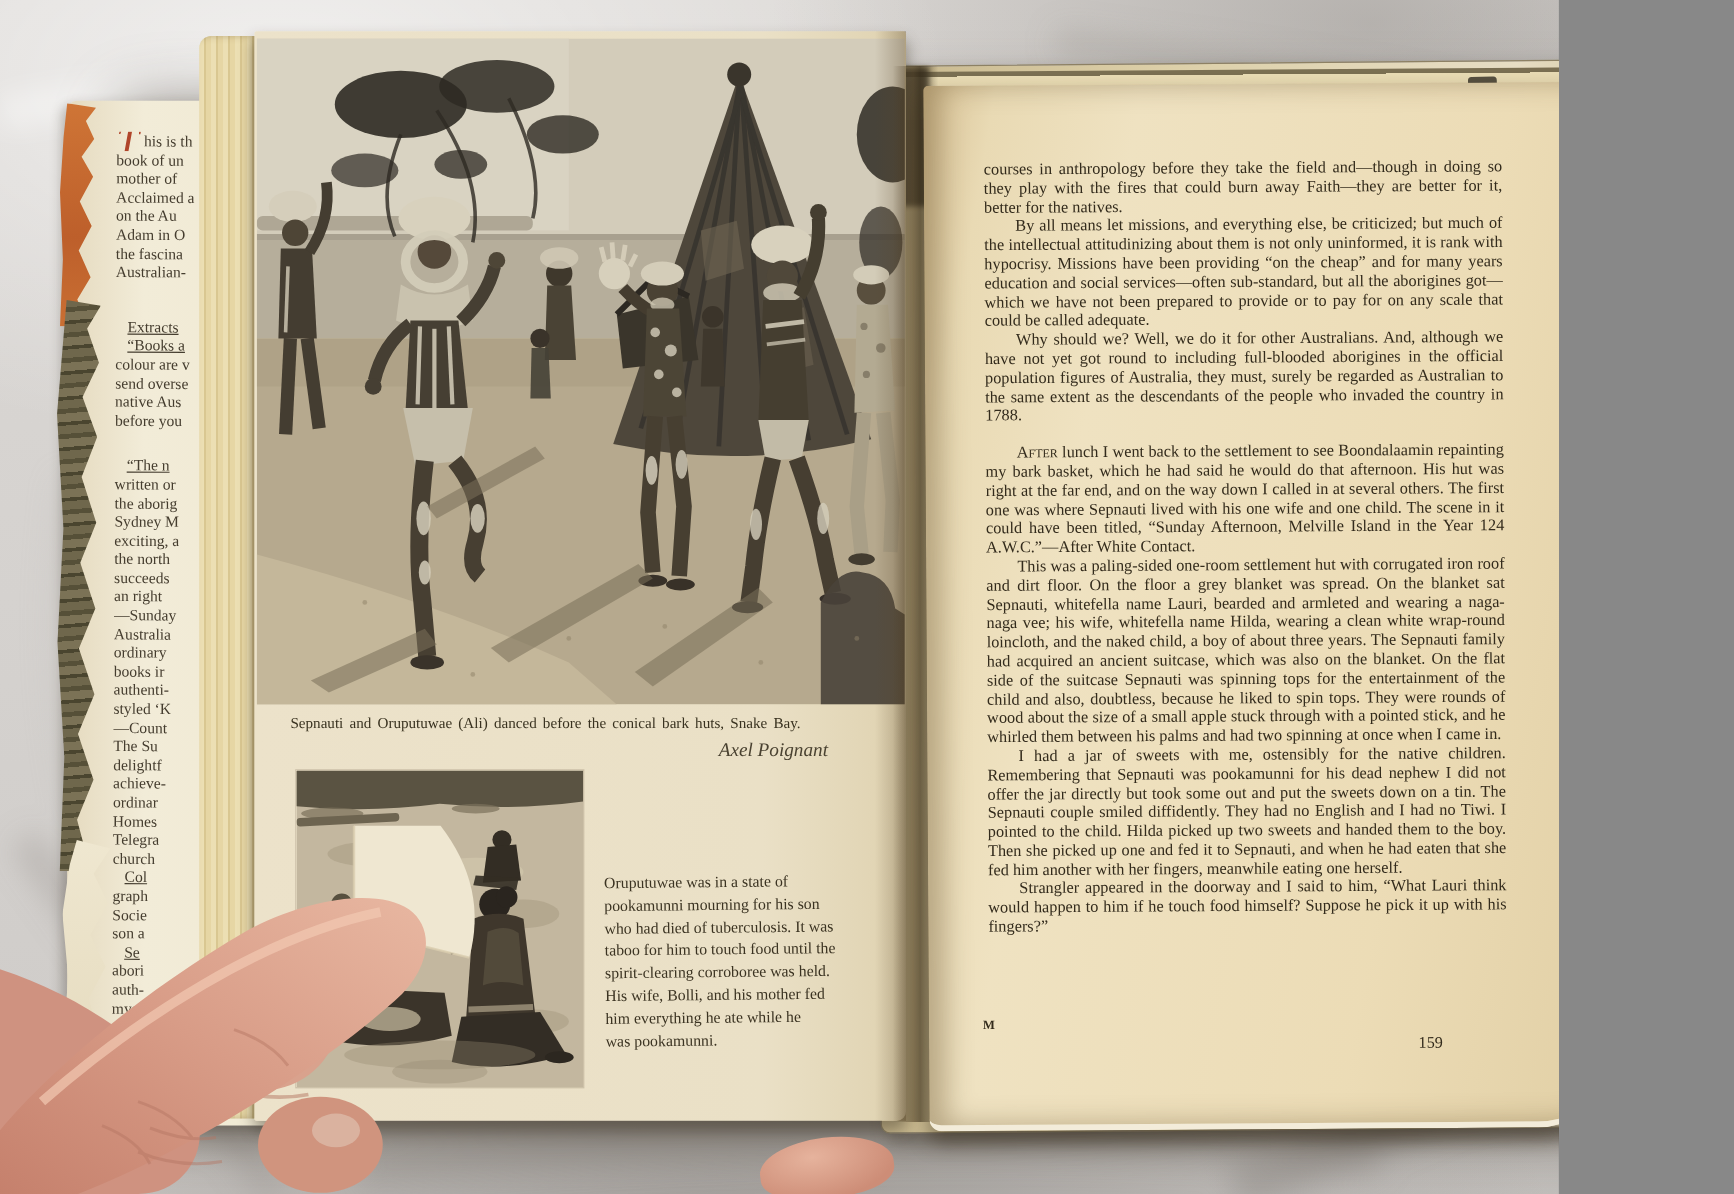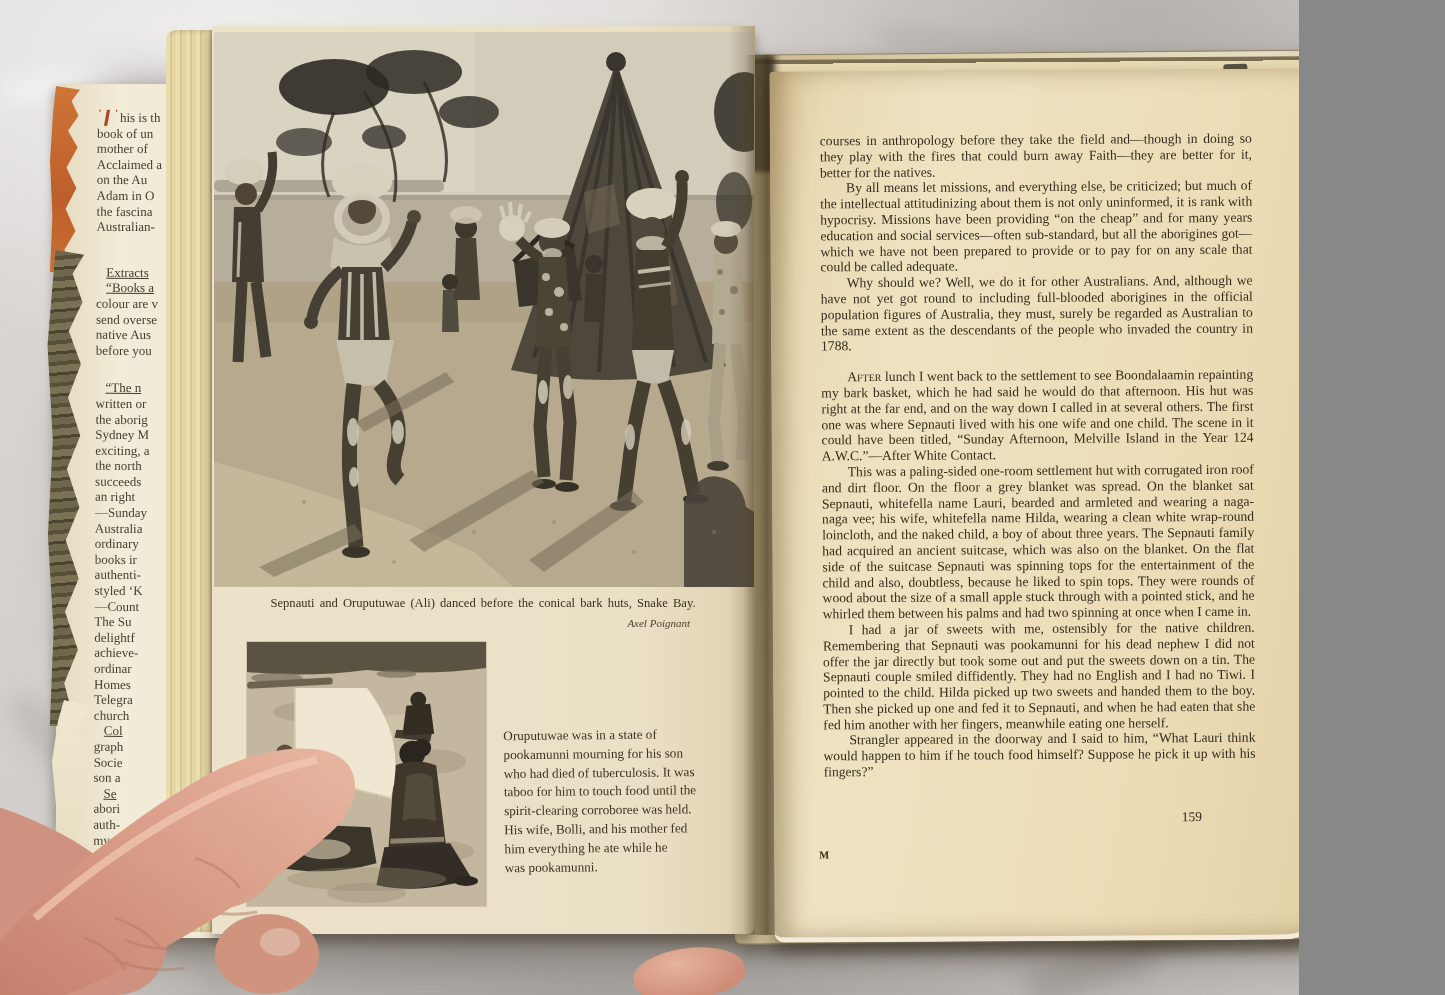--- a/index.html
+++ b/index.html
@@ -57,43 +57,43 @@
   .left-page{position:absolute;left:212px;top:26px;width:543px;height:908px;z-index:6;
              background:linear-gradient(90deg,#ece2ca,#eae0c6 80%,#dcce ab);
              background:linear-gradient(90deg,#ece2ca,#eae0c6 78%,#dfd2b0);
              border-radius:2px 2px 8px 2px;
              box-shadow:0 8px 12px rgba(60,50,35,.45);}
   .left-page::after{content:"";position:absolute;right:0;top:0;width:26px;height:100%;
              background:linear-gradient(90deg,rgba(90,70,40,0),rgba(90,70,40,.35));}
   .photo{display:block;}
   .photo1{position:absolute;left:2px;top:6px;width:540px;height:555px;}
   .photo2{position:absolute;left:35px;top:616px;width:239px;height:264px;box-shadow:0 0 0 1px rgba(120,105,80,.25);}
-  .caption1{position:absolute;left:30px;top:570px;width:482px;text-align:center;
+  .caption1{position:absolute;left:30px;top:570px;width:482px;text-align:left;
             font-size:12.6px;color:#38311f;white-space:nowrap;word-spacing:2px;}
   .credit1{position:absolute;left:30px;top:591px;width:448px;text-align:right;
-           font-size:11px;font-style:italic;color:#4a4231;}
+           font-size:16px;font-style:italic;color:#4a4231;}
   .caption2{position:absolute;left:292px;top:700px;width:236px;
             font-size:13.2px;line-height:18.8px;color:#3b3322;transform:rotate(-.6deg);}
 
   
   .gutter{position:absolute;left:744px;top:55px;width:38px;height:880px;z-index:7;
           background:linear-gradient(90deg,rgba(60,45,22,0),rgba(72,56,30,.5) 45%,rgba(45,34,15,.55) 60%,rgba(60,45,22,0));}
   .right-page{position:absolute;left:772px;top:70px;width:553px;height:866px;z-index:8;
               transform:rotate(-.35deg);
               background:linear-gradient(100deg,#d8c296 0,#e9dab4 60px,#efe2c1 180px,#ecdcb6 70%,#e2d0a6);
               border-radius:4px 10px 46px 10px / 4px 10px 34px 10px;
               border-bottom:5px solid #f3ecda;
               box-shadow:inset 14px 0 22px rgba(90,66,30,.35), 0 10px 16px rgba(55,45,30,.5);}
   .rp-text{position:absolute;left:50px;top:62px;width:432px;
            font-size:13.6px;line-height:15.8px;color:#332b1c;text-align:justify;}
   .rp-para{margin:0;text-indent:26px;}
   .rp-para.p-first{text-indent:0;}
   .rp-para.p-sect{margin-top:15px;}
   .sc{font-variant:small-caps;}
-  .page-number{position:absolute;left:388px;top:740px;width:60px;text-align:center;
+  .page-number{position:absolute;left:388px;top:792px;width:60px;text-align:center;
                font-size:13.5px;color:#332b1c;}
   .sig-mark{position:absolute;left:45px;top:778px;font-size:10.5px;font-weight:bold;color:#332b1c;}
 
   
   .hand{position:absolute;left:-5px;top:688px;width:470px;height:307px;z-index:10;}
   .fingertip2{position:absolute;left:633px;top:948px;width:112px;height:50px;z-index:9;
               border-radius:50% 50% 40% 40%;transform:rotate(-7deg);
               background:radial-gradient(ellipse at 40% 30%,#e6b39d,#cd8d77 75%);}
 </style>
 </head>

